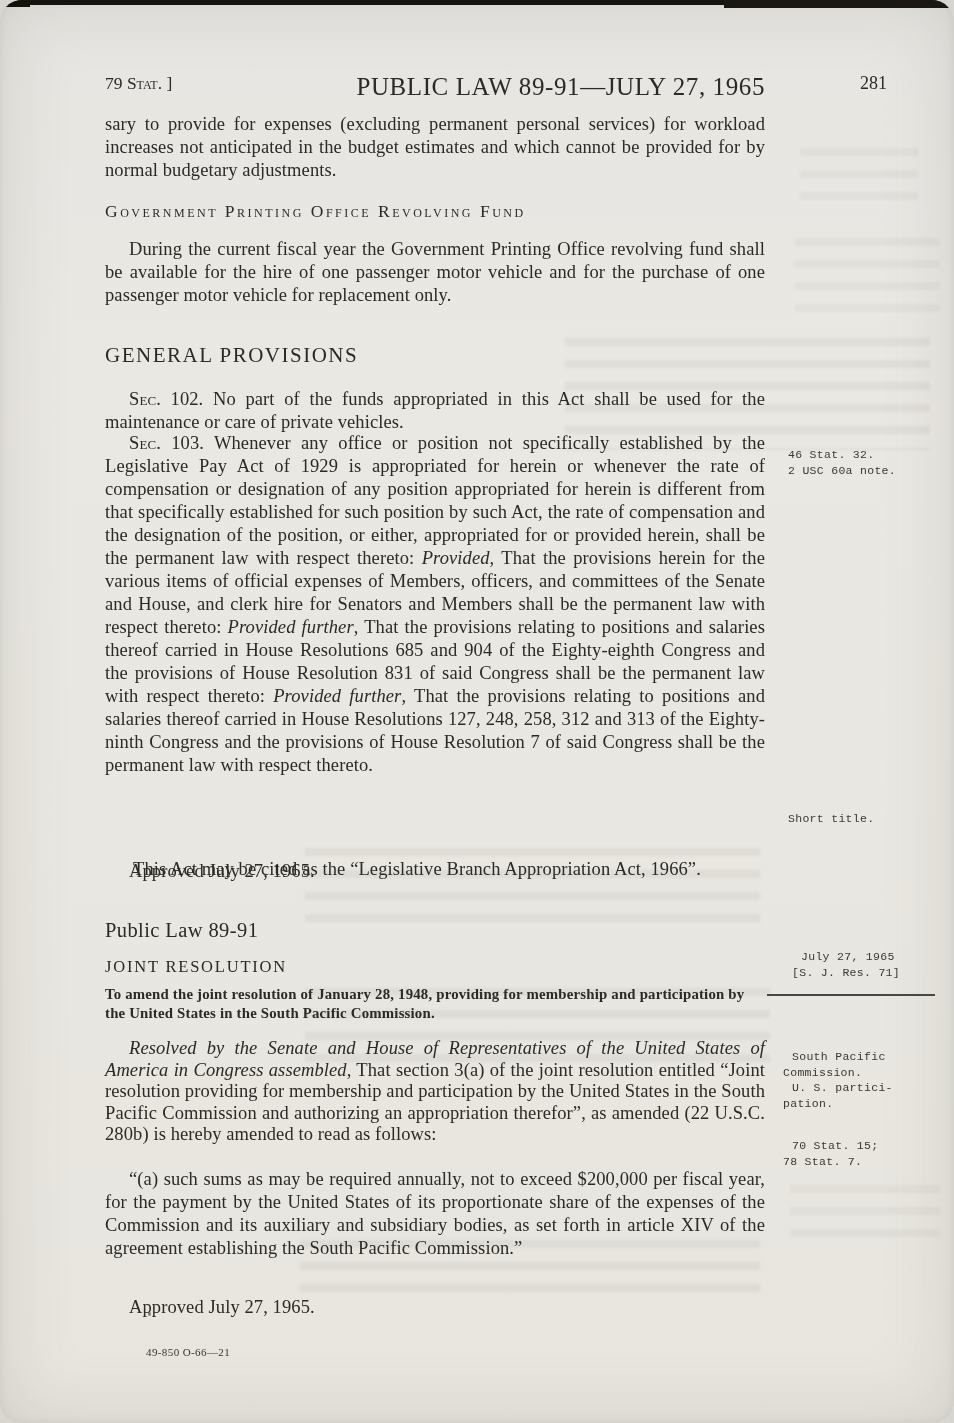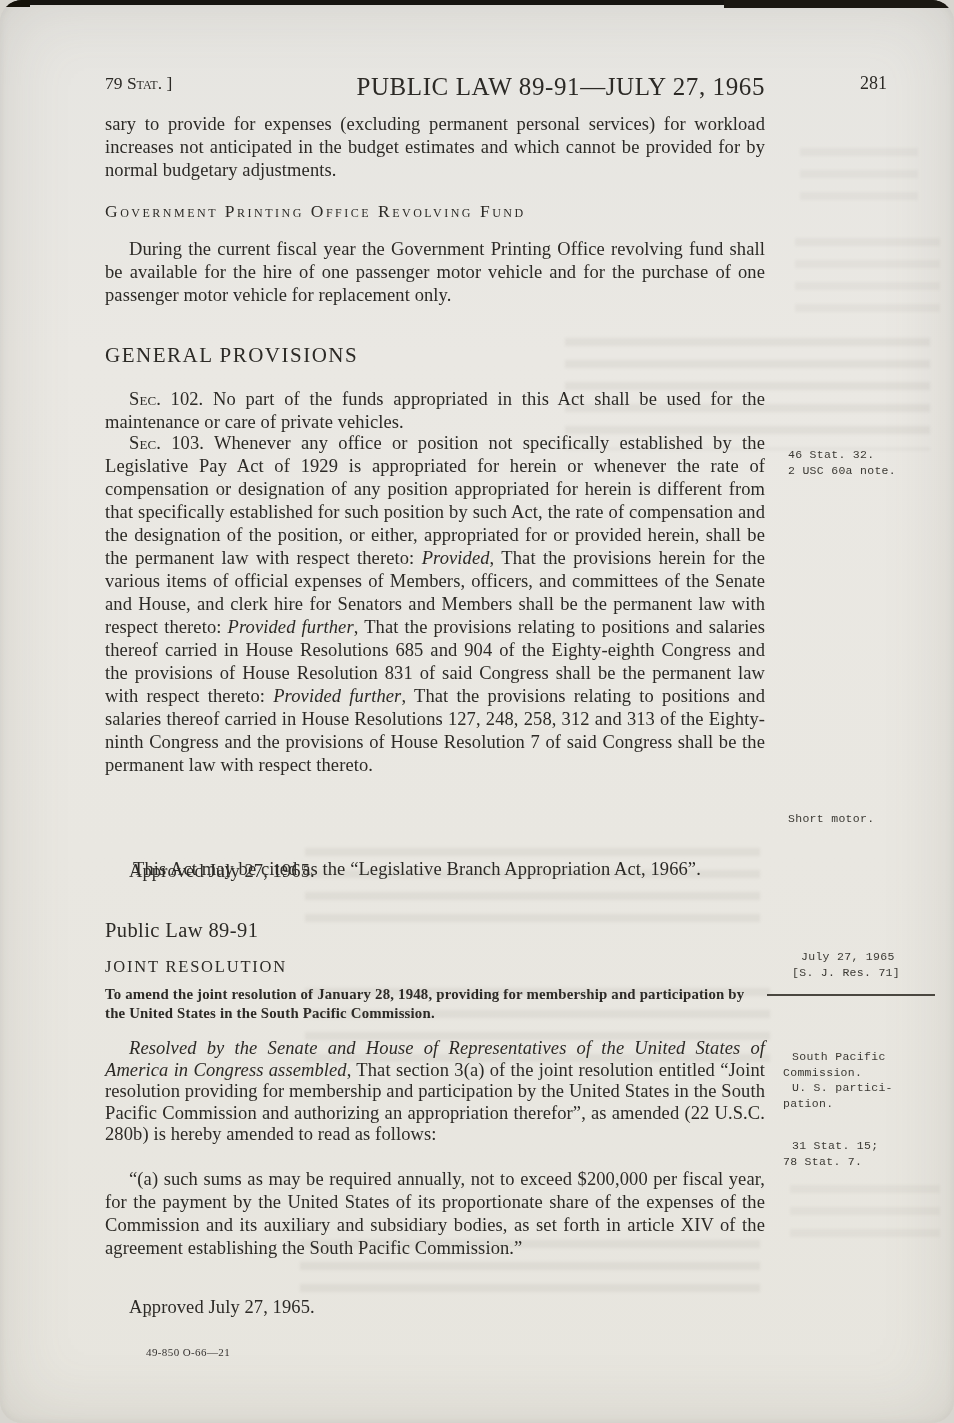--- a/index.html
+++ b/index.html
@@ -85,36 +85,36 @@
   <p class="col body-text indent" style="top:1038px;margin:0;line-height:21.5px;"><span class="it">Resolved by the Senate and House of Representatives of the United States of America in Congress assembled</span><span>, That section 3(a) of the joint resolution entitled “Joint resolution providing for membership and participation by the United States in the South Pacific Commission and authorizing an appropriation therefor”, as amended (22 U.S.C. 280b) is hereby amended to read as follows:</span></p>
 
   <p class="col body-text indent" style="top:1168px;margin:0;">“(a) such sums as may be required annually, not to exceed $200,000 per fiscal year, for the payment by the United States of its proportionate share of the expenses of the Commission and its auxiliary and subsidiary bodies, as set forth in article XIV of the agreement establishing the South Pacific Commission.”</p>
   <p class="col body-text indent" style="top:1296px;margin:0;">Approved July 27, 1965.</p>
 
   <div class="mnote" style="top:447px;">
     <div>46 Stat. 32.</div>
     <div>2 USC 60a note.</div>
   </div>
 
-  <div class="mnote" style="top:811px;">Short motor.</div>
+  <div class="mnote" style="top:811px;">Short title.</div>
 
   <div class="mnote" style="top:949px;left:792px;">
     <div class="ind">July 27, 1965</div>
     <div>[S. J. Res. 71]</div>
   </div>
   <div class="mnote-rule"></div>
 
   <div class="mnote" style="top:1049px;left:783px;">
     <div class="ind">South Pacific</div>
     <div>Commission.</div>
     <div class="ind">U. S. partici-</div>
     <div>pation.</div>
   </div>
 
   <div class="mnote" style="top:1138px;left:783px;">
-    <div class="ind">31 Stat. 15;</div>
+    <div class="ind">70 Stat. 15;</div>
     <div>78 Stat. 7.</div>
   </div>
 
   <div class="stray-dot"></div>
   <div class="footer">49-850 O-66—21</div>
 
 </div>
 
 </body></html>

